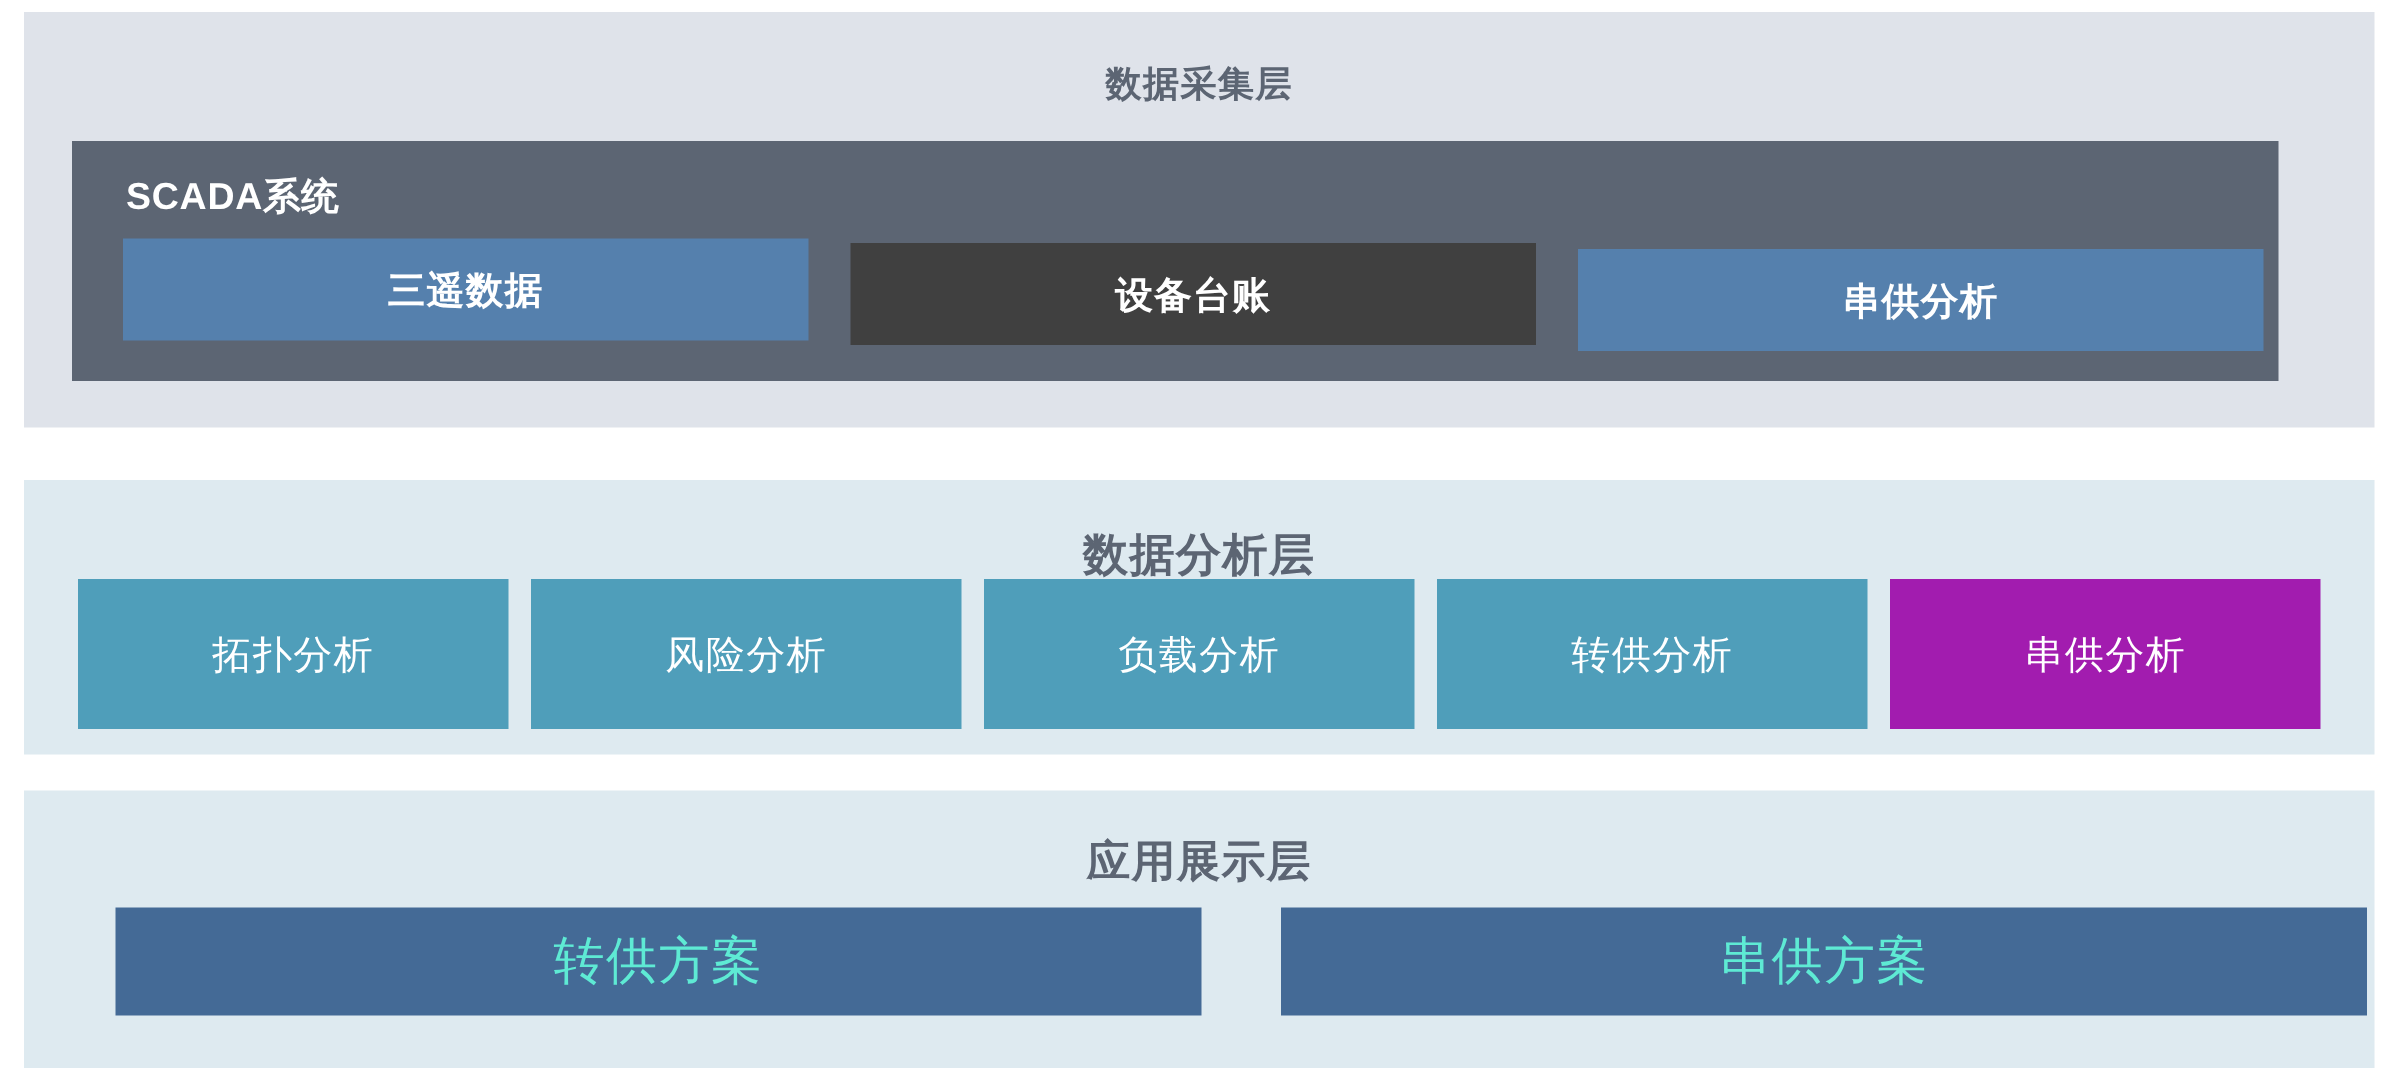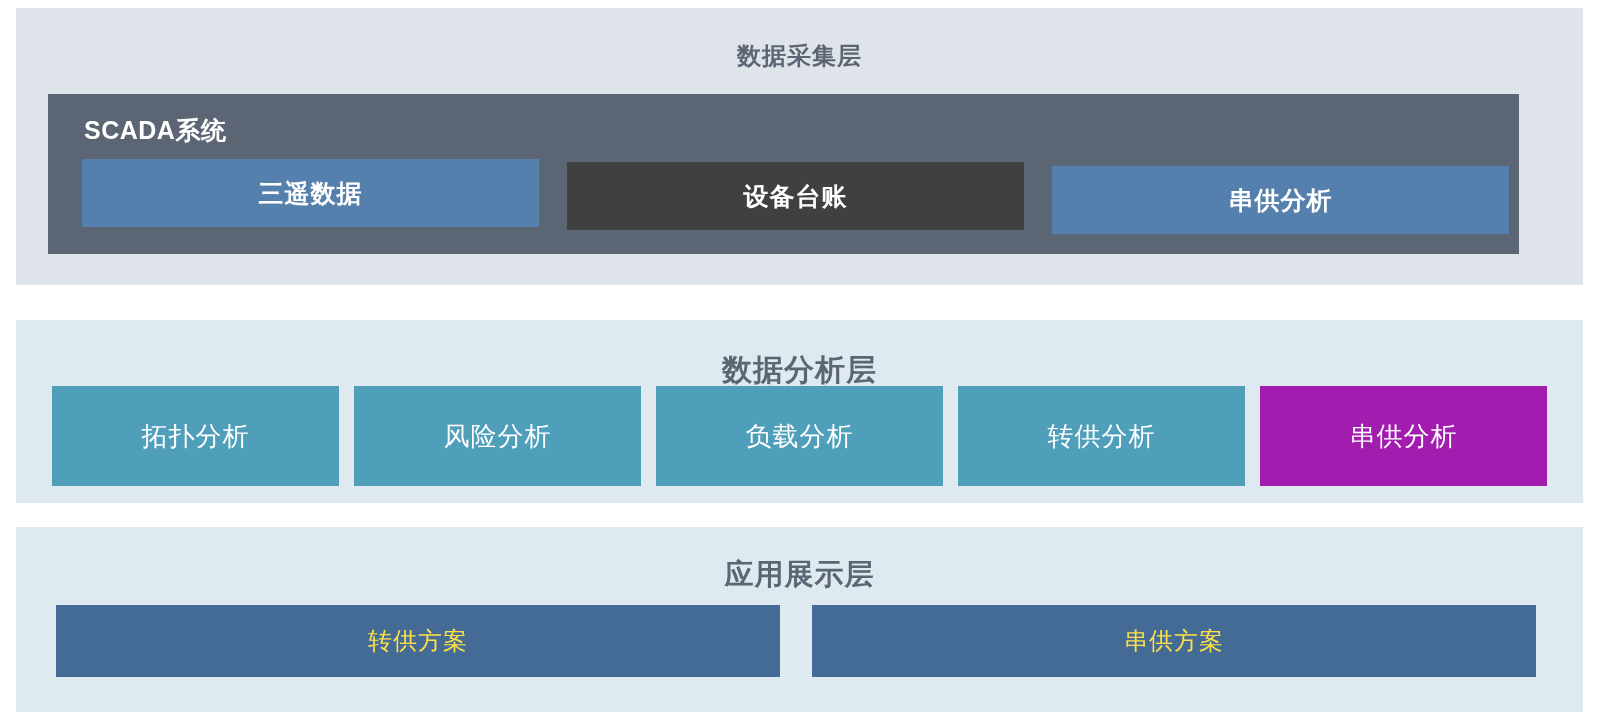--- a/index.html
+++ b/index.html
@@ -150,27 +150,28 @@
     position: absolute;
     left: 40px;
     top: 78px;
     width: 1488px;
     height: 72px;
     display: flex;
     gap: 32px;
   }
   .app-box {
     background: #446a96;
-    color: #fde047;
-    font-size: 24px;
+    color: #5eead4;
+    font-size: 34px;
     font-weight: normal;
     display: flex;
     align-items: center;
     justify-content: center;
     letter-spacing: 1px;
+    margin-left: 21px;
   }
   .app-box.w-small { flex: 0 0 724px; }
   .app-box.w-large { flex: 0 0 724px; }
 </style>
 </head>
 <body>
 
 <div class="canvas">
 
   <section class="layer" id="layer-acquisition" style="background: rgb(223, 227, 234);">

